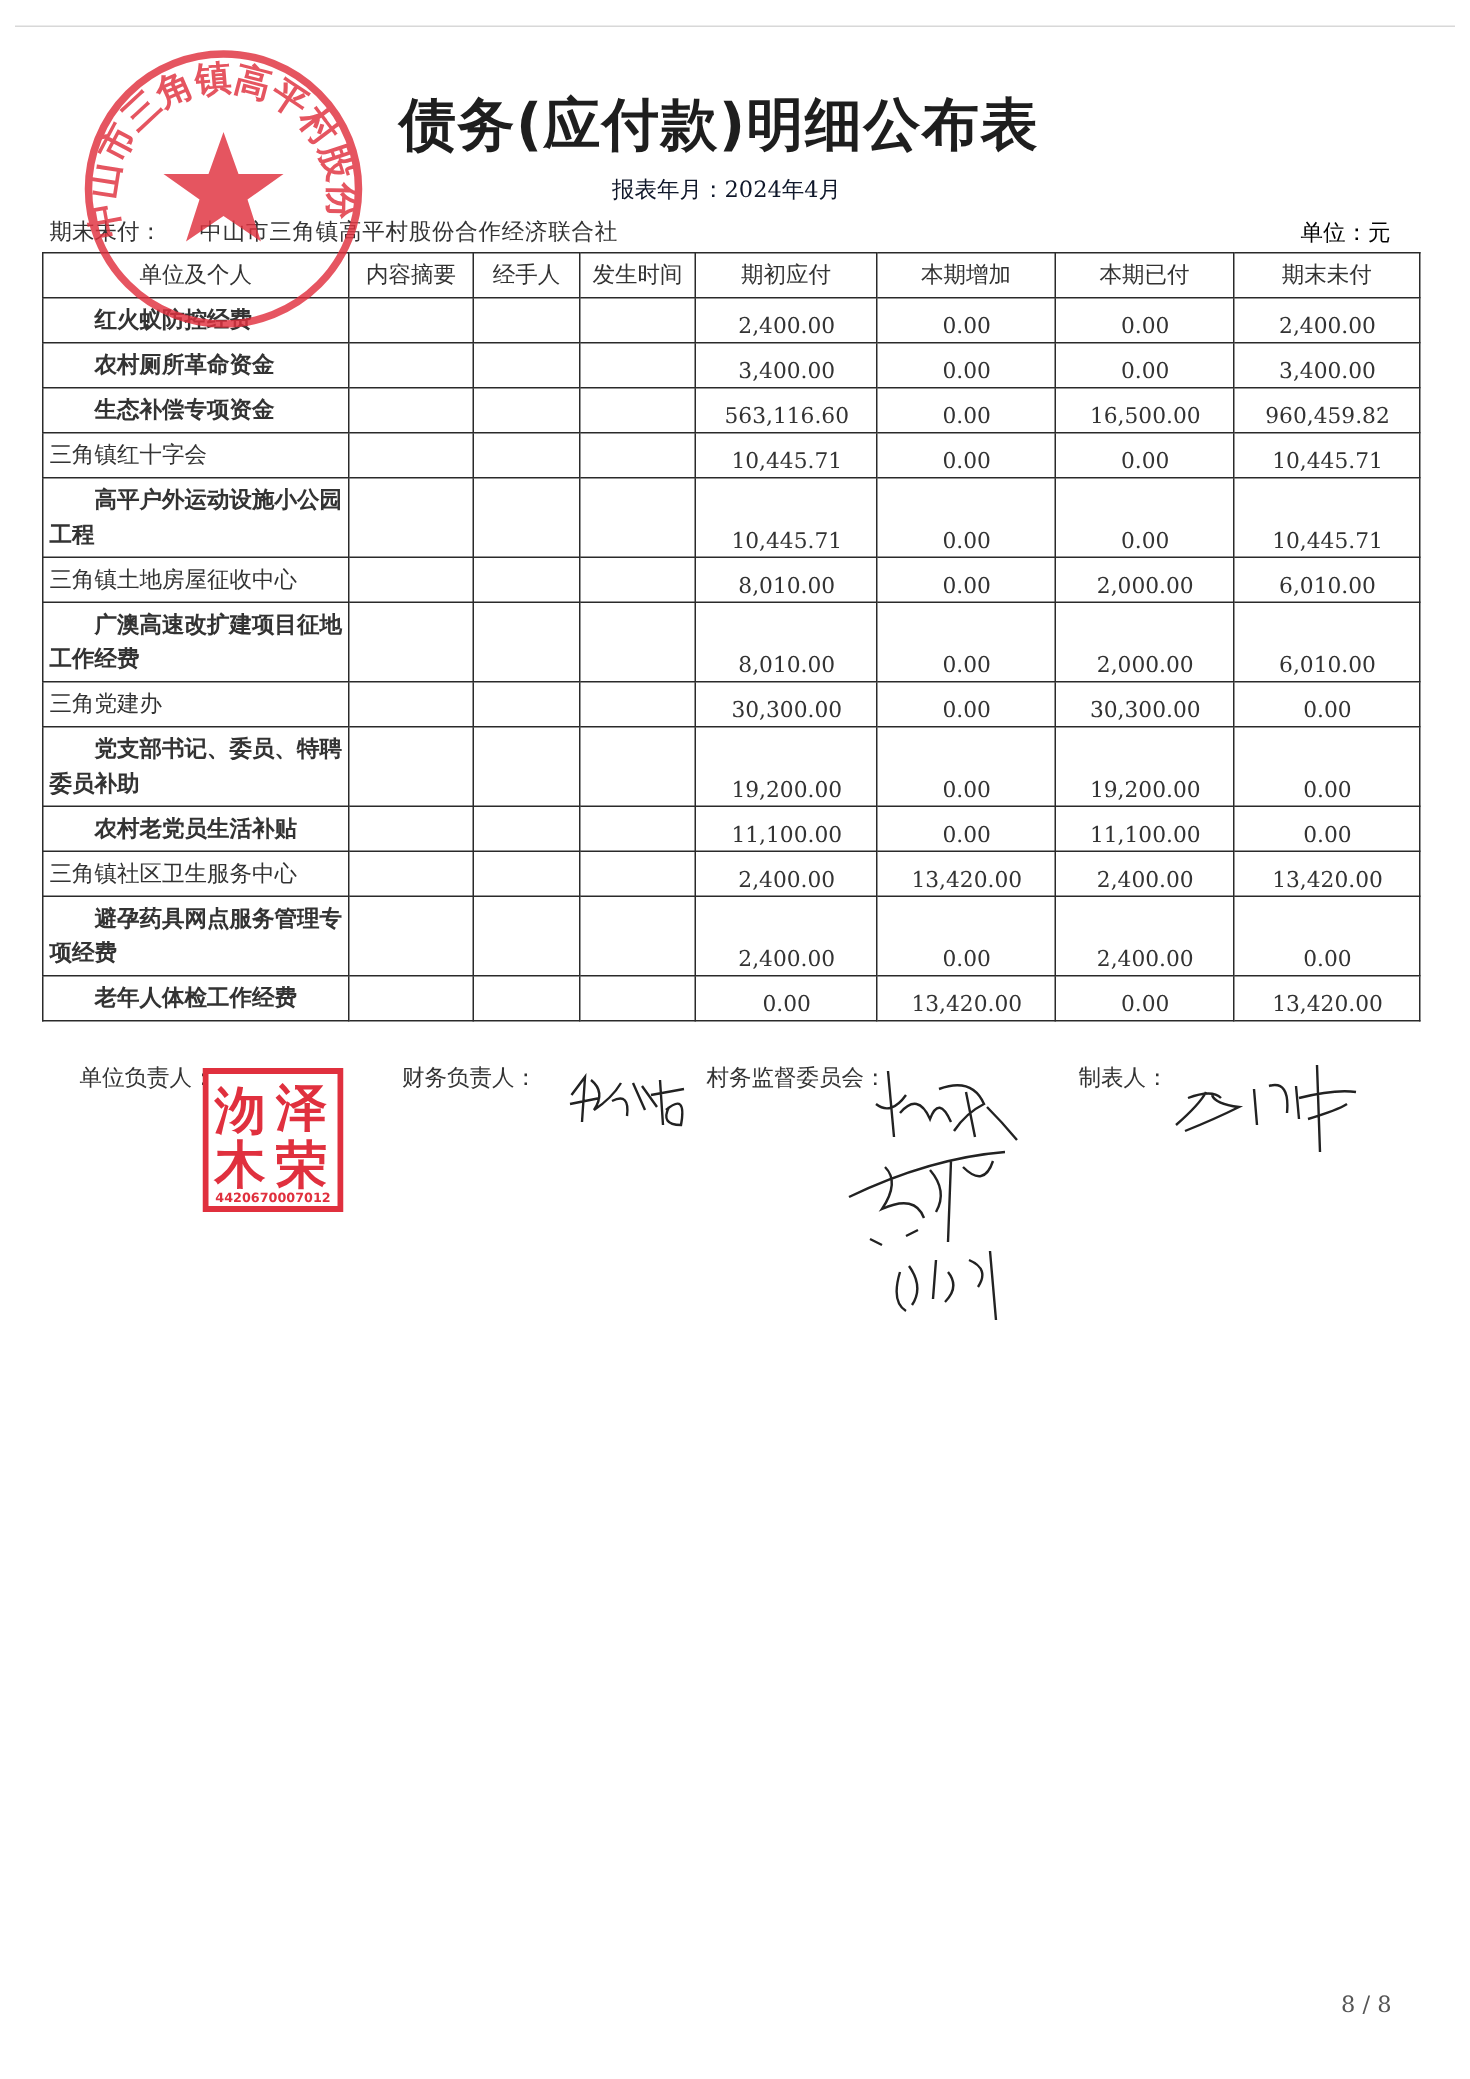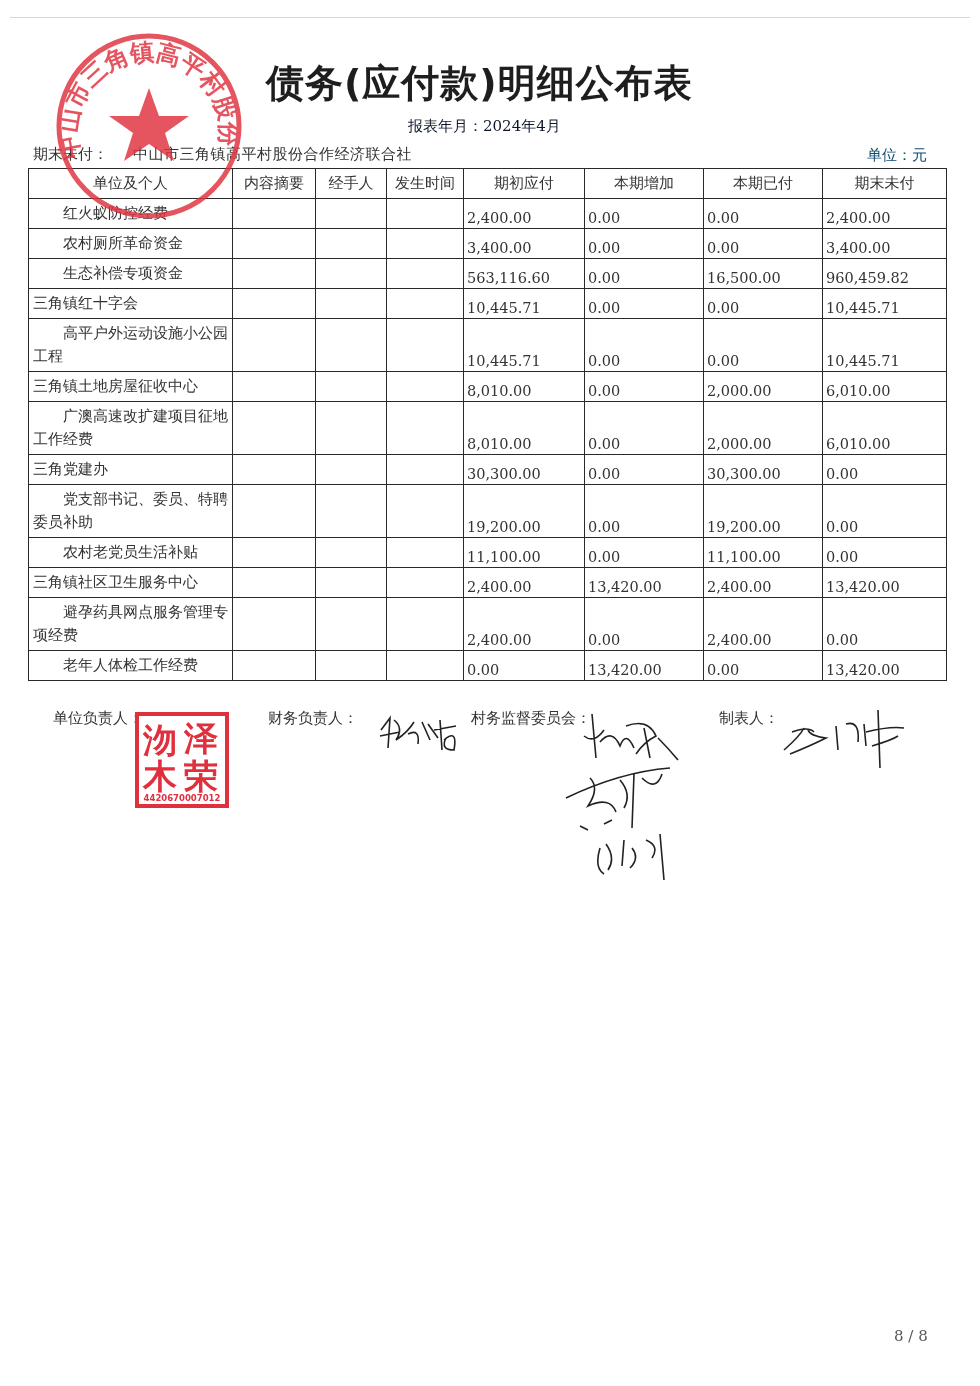--- a/index.html
+++ b/index.html
@@ -5,30 +5,30 @@
   html, body { margin: 0; padding: 0; background: #ffffff; }
   body { width: 980px; height: 1386px; position: relative; overflow: hidden;
          font-family: "DejaVu Sans", "Liberation Sans", sans-serif; color: #222; }
   .topline { position: absolute; left: 10px; right: 10px; top: 17px; height: 1px; background: #d8d8d8; }
   .title { position: absolute; left: 266px; top: 58px; font-size: 38px; font-weight: bold;
            letter-spacing: 1px; color: #1e1e1e; white-space: nowrap; }
   .report-month { position: absolute; left: 408px; top: 117px; font-size: 15px; color: #0f172a;
                   font-family: "DejaVu Serif", "Liberation Serif", serif; }
   .unit-name-label { position: absolute; left: 33px; top: 145px; font-size: 15px; color: #333; }
   .unit-name-value { position: absolute; left: 133px; top: 145px; font-size: 15px; color: #333; letter-spacing: 0.5px; }
-  .unit-label { position: absolute; left: 867px; top: 146px; font-size: 15px; color: #0c4a6e; font-family: Liberation Mono, monospace; }
+  .unit-label { position: absolute; left: 867px; top: 146px; font-size: 15px; color: #000000; font-family: Liberation Mono, monospace; }
   table.ledger { position: absolute; left: 28px; top: 168px; border-collapse: collapse;
                  table-layout: fixed; width: 918px; }
   table.ledger td, table.ledger th { border: 1.6px solid #2a2a2a; padding: 0 3px; font-size: 15px;
                  color: #333; font-weight: normal; overflow: hidden; }
   table.ledger th { height: 29px; text-align: center; }
   table.ledger td { height: 27px; }
   table.ledger td.name { text-align: left; line-height: 23px; vertical-align: middle; padding-left: 4px; }
-  table.ledger td.name.indent { text-indent: 2em; }
-  table.ledger td.num { text-align: left; vertical-align: bottom; padding-bottom: 2px;
+  table.ledger td.name.indent { text-indent: 2em; font-weight: bold; }
+  table.ledger td.num { text-align: center; vertical-align: bottom; padding-bottom: 2px;
                         font-family: "DejaVu Serif", "Liberation Serif", serif; font-size: 14.5px; padding-right: 2px; }
   table.ledger tr.tall td { height: 50px; }
   .footer-label { position: absolute; top: 709px; font-size: 15px; color: #333; white-space: nowrap; }
   .seal-round { position: absolute; left: 53px; top: 30px; width: 192px; height: 192px; pointer-events: none; }
   .seal-square { position: absolute; left: 135px; top: 712px; width: 94px; height: 96px; pointer-events: none; }
   .sig { position: absolute; pointer-events: none; }
   .page-num { position: absolute; left: 878px; top: 1327px; font-size: 15px; color: #555;
               font-family: "DejaVu Serif", "Liberation Serif", serif; margin-left: 16px; }
 </style>
 </head>

